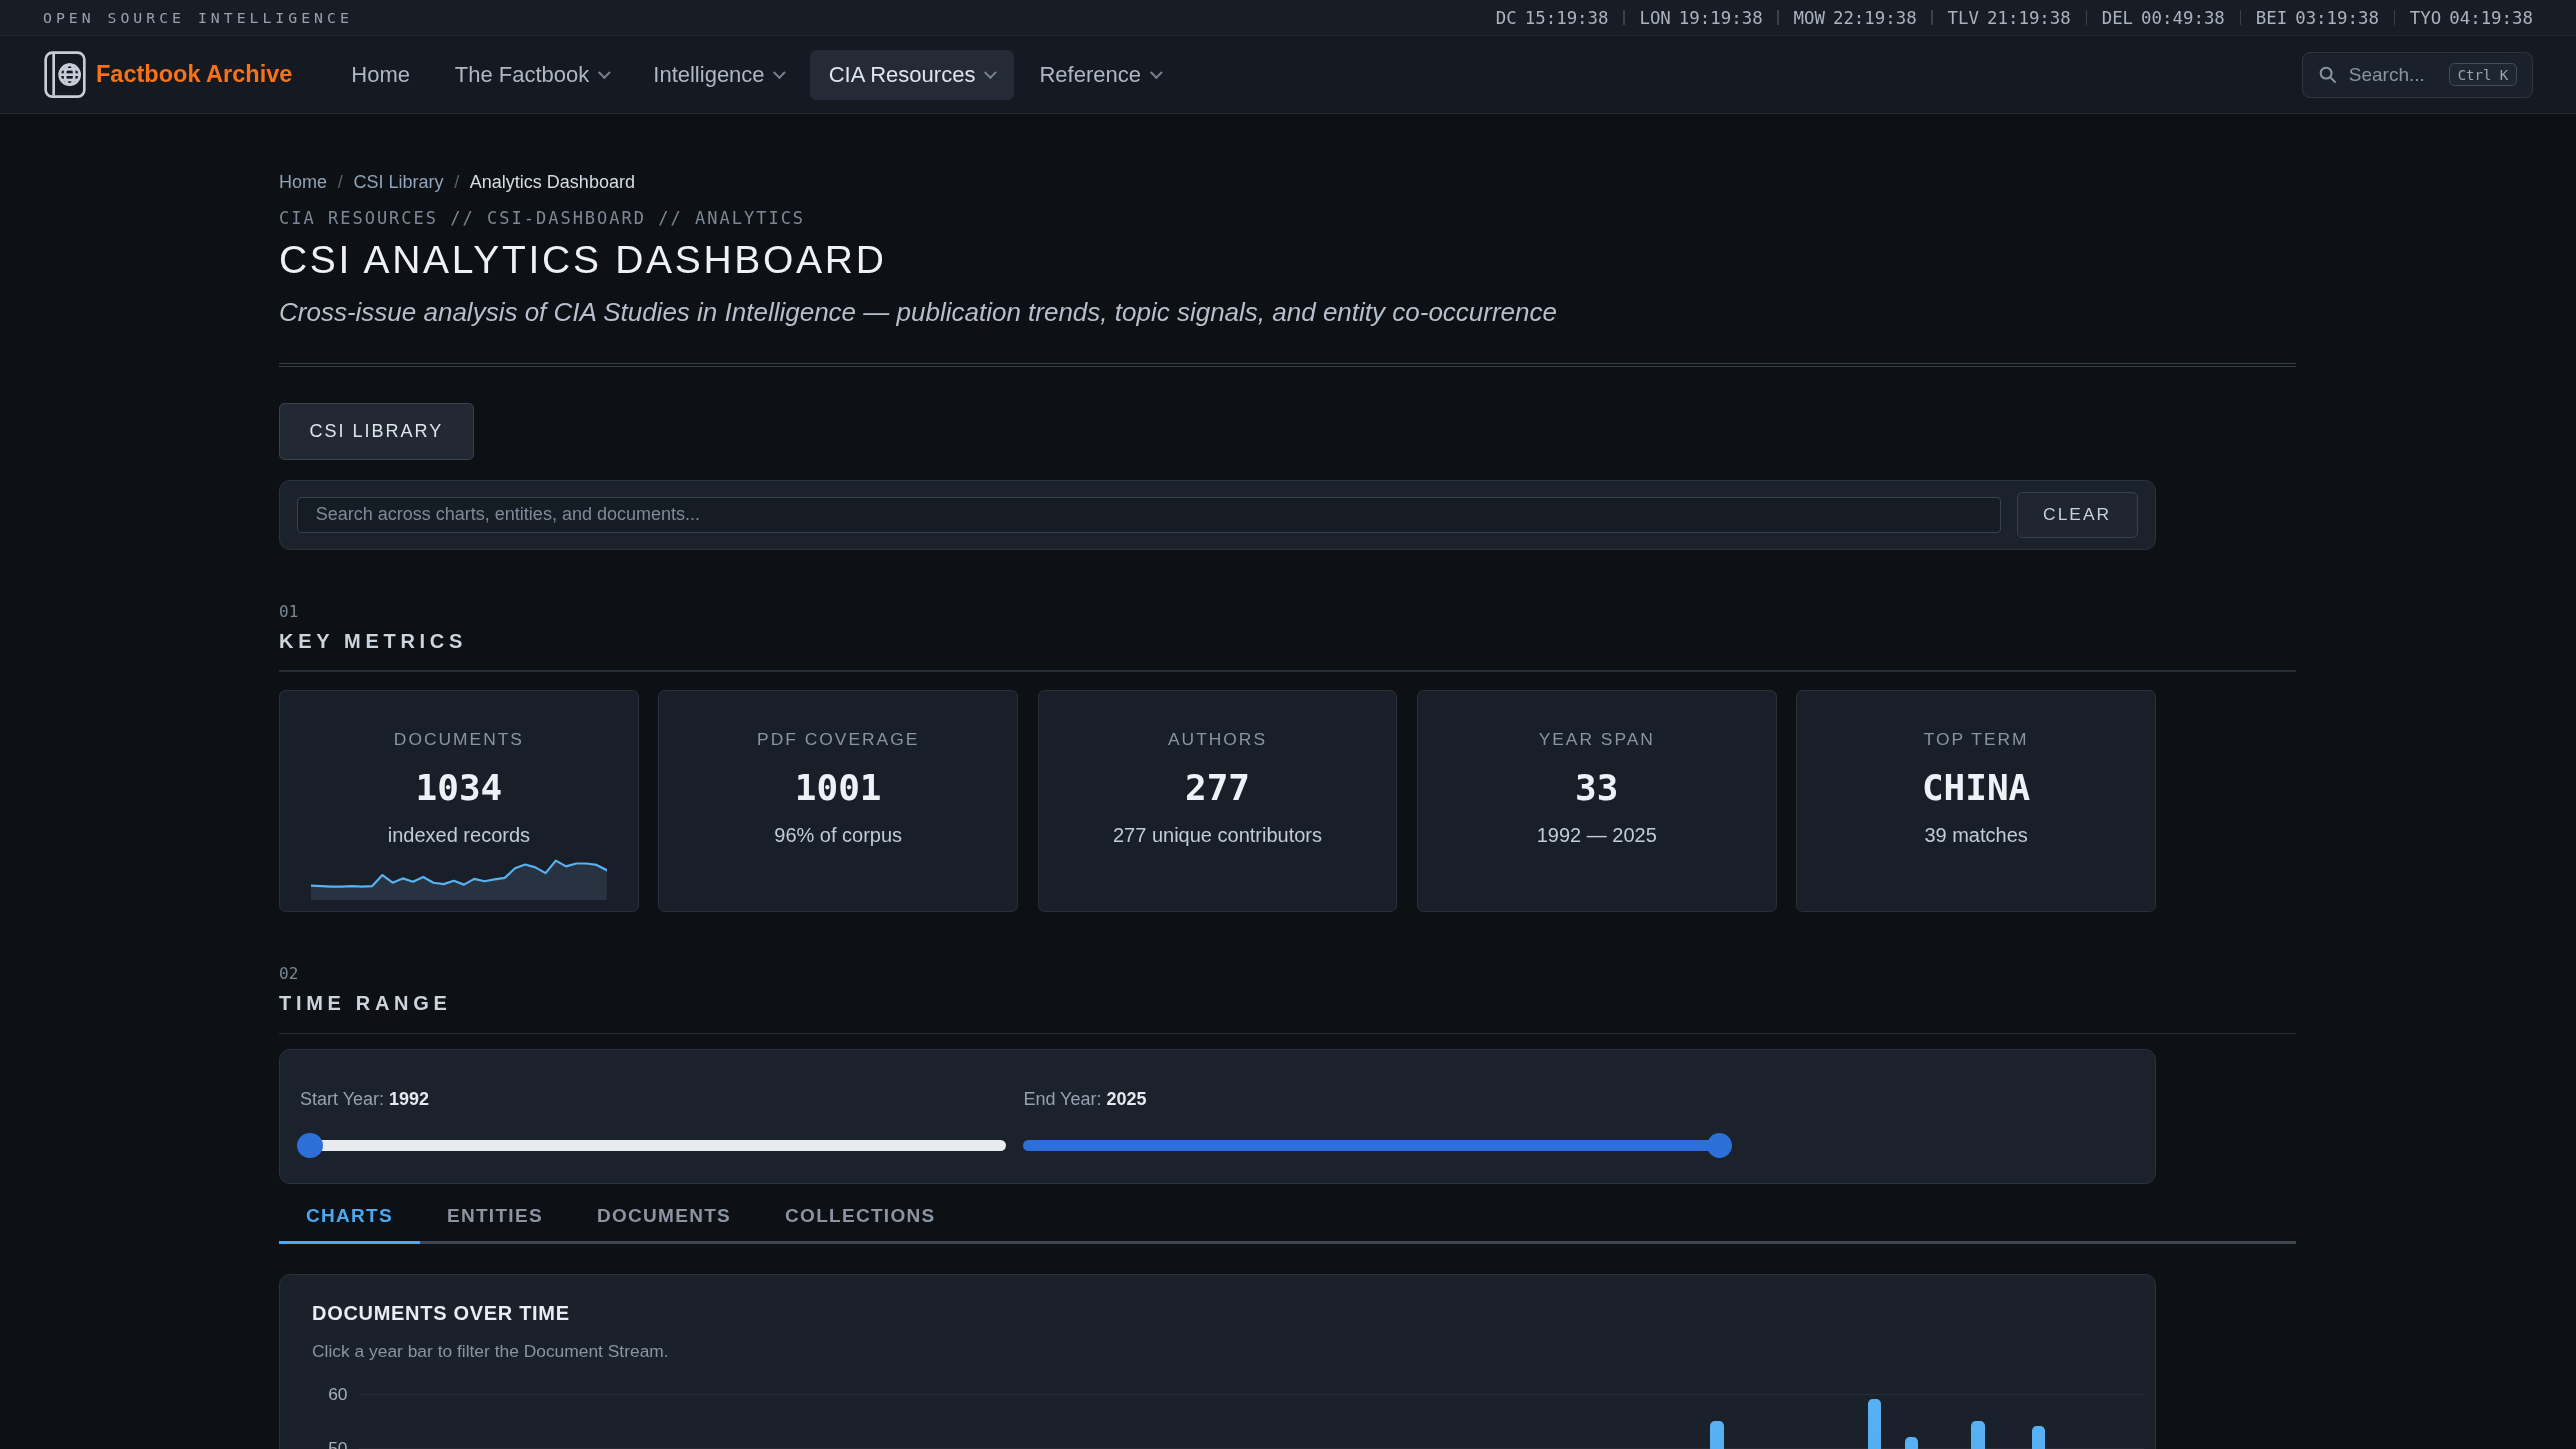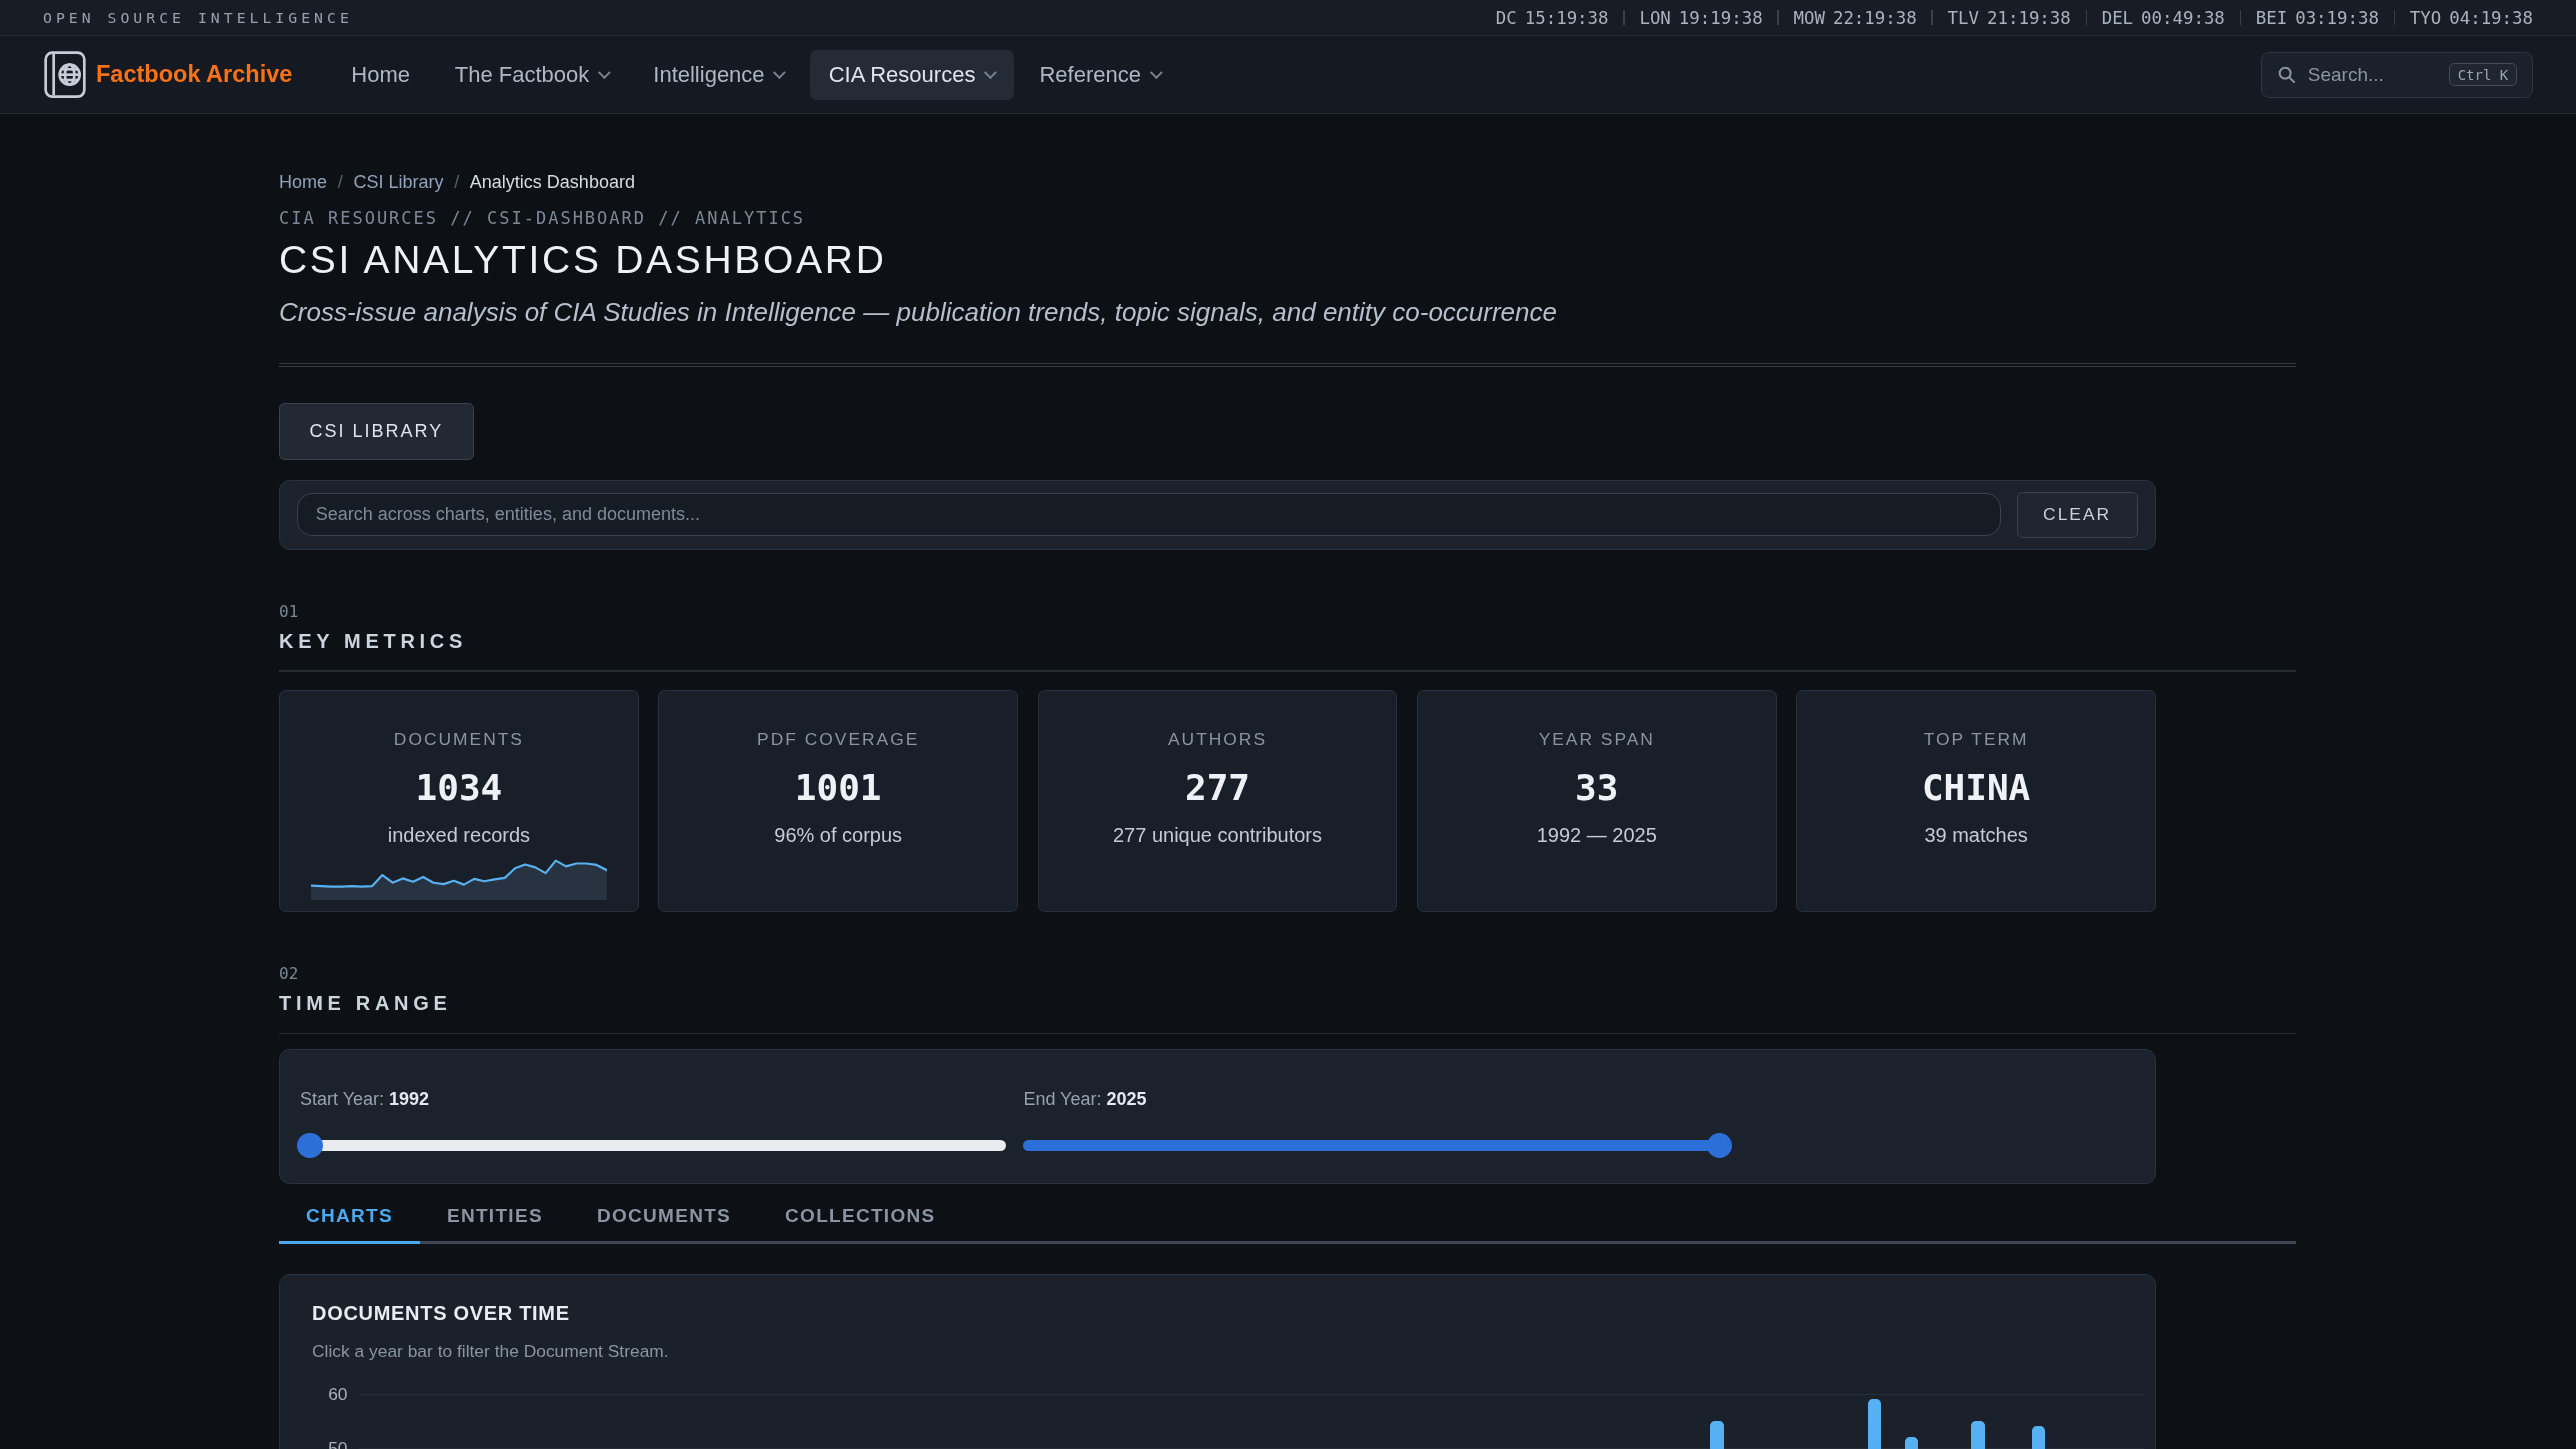--- a/index.html
+++ b/index.html
@@ -20,21 +20,21 @@
             display:flex; align-items:center; padding:0 43px; }
   .logo { width:44px; height:50px; flex:0 0 auto; }
   .nav-title { font-size:23.5px; font-weight:bold; margin-left:9px; color:#f97316; white-space:nowrap; }
   .nav-menu { display:flex; align-items:center; margin-left:40px; gap:6.7px; }
   .nav-item { display:flex; align-items:center; gap:10.7px; padding:12px 19px;
               font-size:22px; color:#aeb7c4; border-radius:6.7px; cursor:pointer; white-space:nowrap; }
   .nav-item.active { background:#242b36; color:#dfe5ed; }
   .chev { width:8.7px; height:8.7px; border-right:2px solid #77818f; border-bottom:2px solid #77818f;
           transform:rotate(45deg) translate(-1.3px,-1.3px); }
   .nav-search { margin-left:auto; display:flex; align-items:center; gap:12px; background:#1b212b;
-                border:1.3px solid #2e3641; border-radius:8px; padding:8px 14.8px; width:272px; height:46px; }
+                border:1.3px solid #2e3641; border-radius:8px; padding:8px 14.8px; width:231px; height:46px; }
   .nav-search input { flex:1; min-width:0; background:transparent; border:none; outline:none;
                       font-size:19px; color:#cfd6df; font-family:"Liberation Sans",sans-serif; }
   .nav-search input::placeholder { color:#8a94a2; }
   .kbd { font-family:"DejaVu Sans Mono",monospace; font-size:14px; color:#9aa5b4;
          border:1.3px solid #434c59; border-radius:5.4px; padding:2.7px 8px; background:#20262f; white-space:nowrap; }
 
   .container { width:2017px; margin-left:279px; }
 
   .breadcrumb { margin-top:58px; font-size:18px; display:flex; gap:10.7px; align-items:center; }
   .crumb-link { color:#8fa3ba; cursor:pointer; }
@@ -47,21 +47,21 @@
   .page-subtitle { margin-top:14.8px; font-style:italic; font-size:26px; color:#b6bfcb; }
   .title-rule { margin-top:35px; height:3.4px; border-top:1.3px solid #353d49; border-bottom:1.3px solid #353d49; }
 
   .library-btn { margin-top:36px; display:inline-block; padding:17px 29.5px; background:#222932;
                  border:1.3px solid #39424e; border-radius:5.4px; font-size:18px; letter-spacing:2px;
                  color:#dee4ec; cursor:pointer; }
 
   .search-panel { margin-top:20px; width:1877px; height:70px; background:#1b222b;
                   border:1.3px solid #2a323d; border-radius:10.7px; display:flex; align-items:center;
                   gap:16px; padding:0 17.4px; }
-  .search-input { flex:1; height:43px; background:#161c24; border:1.3px solid #39424e; border-radius:15px;
+  .search-input { flex:1; height:36px; background:#161c24; border:1.3px solid #39424e; border-radius:4px;
                   color:#cfd6df; font-size:18px; padding:0 17.4px; outline:none;
                   font-family:"Liberation Sans",sans-serif; }
   .search-input::placeholder { color:#7f8a99; }
   .btn { height:46px; padding:0 25.5px; background:#20262f; border:1.3px solid #39424e; border-radius:5.4px;
          font-size:17.4px; letter-spacing:2px; color:#c9d1db; cursor:pointer; white-space:nowrap;
          font-family:"Liberation Sans",sans-serif; }
 
   .section-head { margin-top:52px; }
   .section-index { font-family:"DejaVu Sans Mono",monospace; font-size:16px; color:#7d8896; }
   .section-title { margin-top:9.4px; font-size:20px; font-weight:600; letter-spacing:4.7px; color:#ccd4dd; }

